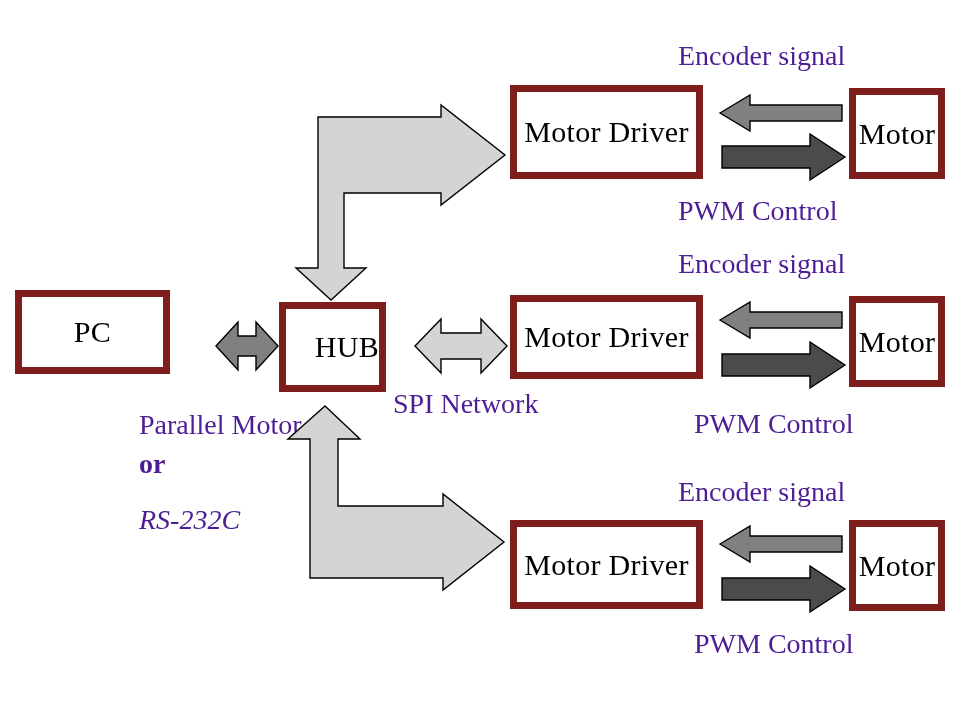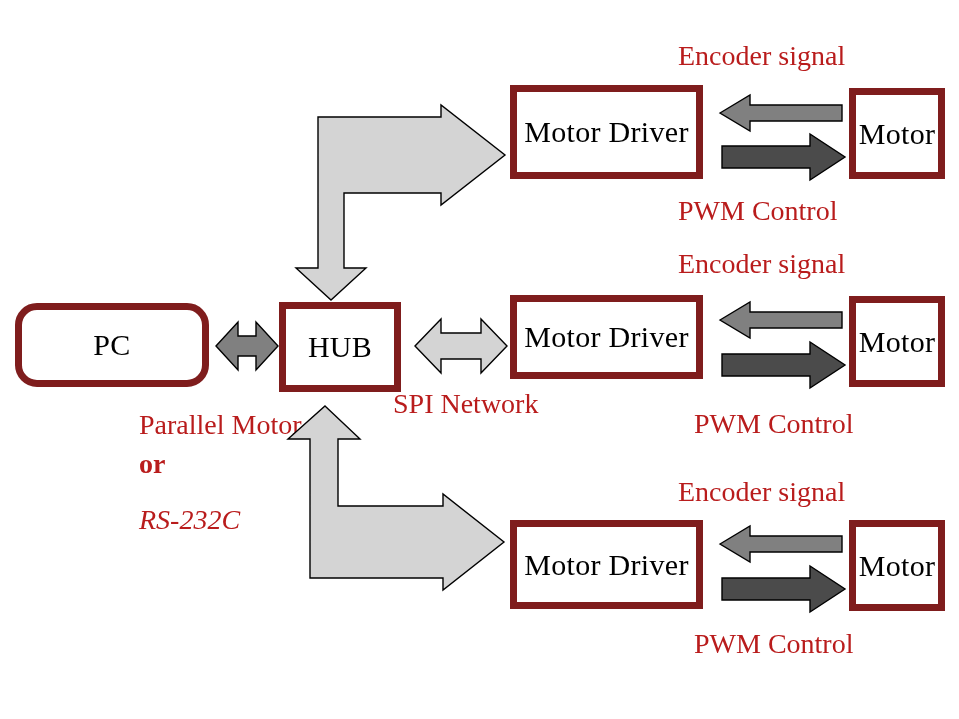--- a/index.html
+++ b/index.html
@@ -31,21 +31,21 @@
     font-size: 30px;
     line-height: 1;
     color: #000000;
     white-space: nowrap;
     letter-spacing: 0.3px;
   }
   .caption {
     position: absolute;
     font-size: 28px;
     line-height: 1.16;
-    color: #b91c1c;
+    color: #4c1d95;
     white-space: nowrap;
   }
   .arrow-svg {
     position: absolute;
     overflow: visible;
   }
   .shaft-light  { fill: #d4d4d4; stroke: #000000; stroke-width: 1.4; }
   .shaft-mid    { fill: #808080; stroke: #000000; stroke-width: 1.4; }
   .shaft-dark   { fill: #4b4b4b; stroke: #000000; stroke-width: 1.4; }
 </style>
@@ -73,29 +73,29 @@
   </svg>
 
   <div class="caption" style="left:678px; top:195px;">PWM Control</div>
 
   <svg class="arrow-svg" style="left:296px; top:105px;" width="215" height="195" viewBox="0 0 215 195">
     <polygon class="shaft-light" points="22,12 145,12 145,0 209,50 145,100 145,88 48,88 48,163 70,163 35,195 0,163 22,163"></polygon>
   </svg>
 
   <div class="caption" style="left:678px; top:248px;">Encoder signal</div>
 
-  <div class="box" style="left:15px; top:303px; width:194px; height:84px;border-radius:22px;">
+  <div class="box" style="left:15px; top:290px; width:155px; height:84px;">
     <span class="box-label">PC</span>
   </div>
 
   <svg class="arrow-svg" style="left:216px; top:316px;" width="62" height="60" viewBox="0 0 62 60">
     <polygon class="shaft-mid" points="0,30 22,6 22,20 40,20 40,6 62,30 40,54 40,40 22,40 22,54"></polygon>
   </svg>
 
-  <div class="box" style="left:279px; top:302px; width:122px; height:90px;">
+  <div class="box" style="left:279px; top:302px; width:107px; height:90px;justify-content:flex-end;">
     <span class="box-label">HUB</span>
   </div>
 
   <svg class="arrow-svg" style="left:415px; top:315px;" width="92" height="62" viewBox="0 0 92 62">
     <polygon class="shaft-light" points="0,31 26,4 26,18 66,18 66,4 92,31 66,58 66,44 26,44 26,58"></polygon>
   </svg>
 
   <div class="box" style="left:510px; top:295px; width:193px; height:84px;">
     <span class="box-label">Motor Driver</span>
   </div>

